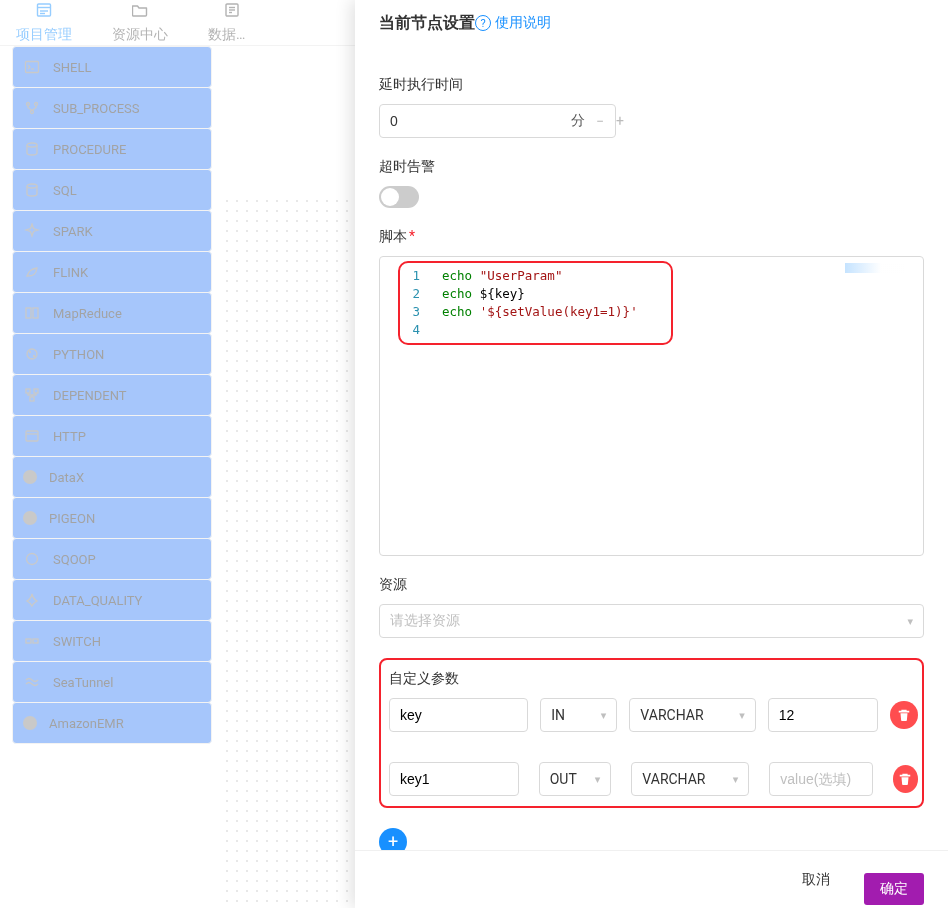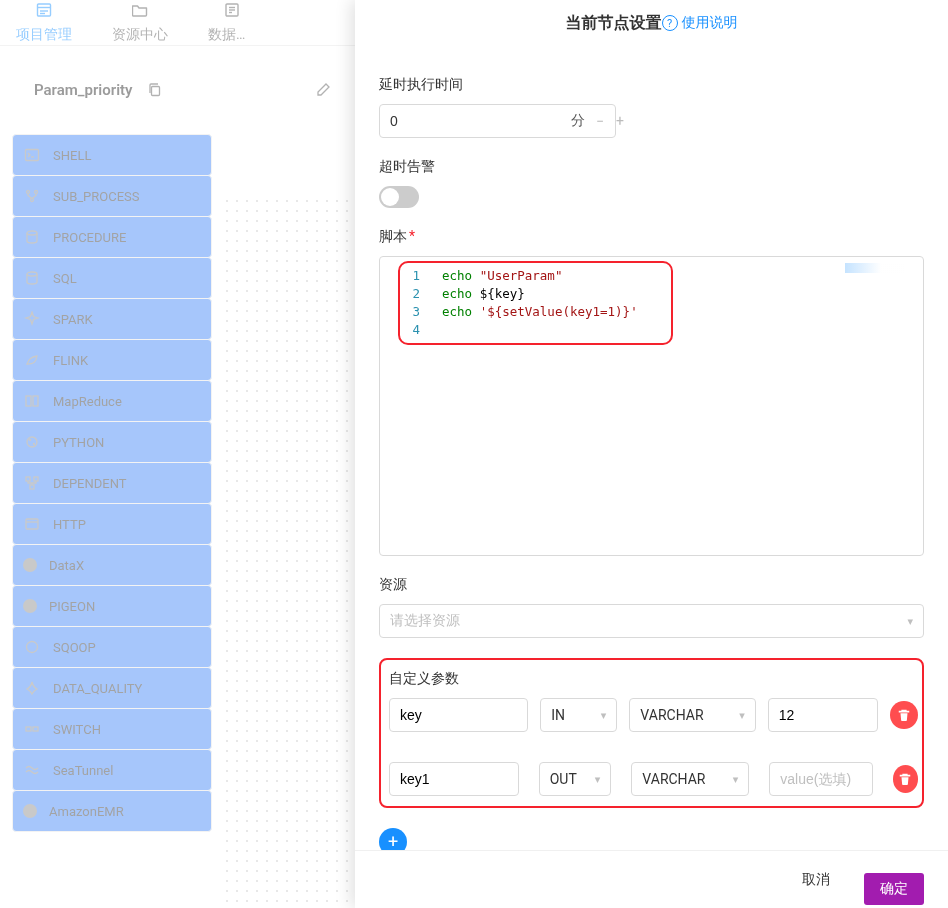--- a/index.html
+++ b/index.html
@@ -119,21 +119,21 @@
     background: #fff;
     box-shadow: -4px 0 16px rgba(0,0,0,0.12);
     display: flex;
     flex-direction: column;
   }
   .drawer-header {
     height: 46px;
     padding: 8px 24px;
     display: flex;
     align-items: center;
-    justify-content: center;
+    justify-content: flex-start;
   }
   .drawer-title { font-size: 16px; font-weight: 600; }
   .help-link { color: #1890ff; display: flex; align-items: center; gap: 4px; cursor: pointer; font-size: 14px;}
   .help-icon { width: 16px; height: 16px; border: 1.5px solid #1890ff; border-radius: 50%; display:inline-flex;align-items:center;justify-content:center;font-size:11px;}
 
   .drawer-body {
     flex: 1;
     padding: 10px 24px 0 24px;
     overflow-y: auto;
   }
@@ -350,35 +350,20 @@
           <line x1="5" y1="8" x2="11" y2="8"></line>
           <line x1="5" y1="10.5" x2="8" y2="10.5"></line>
         </svg>
     </span>
     <span class="truncate" style="max-width:48px;">数据质量</span>
   </div>
 </div>
 
 <div class="left-side">
   <div class="canvas-dots"></div>
-  <div class="project-title-bar">
-    <span>Param_priority</span>
-    <span class="title-icon">
-      <svg viewBox="0 0 16 16" fill="none" stroke="#555" stroke-width="1.3">
-          <rect x="4.5" y="4.5" width="8" height="9" rx="1"></rect>
-          <path d="M3 11V3a1 1 0 0 1 1-1h7"></path>
-        </svg>
-    </span>
-    <span class="spacer"></span>
-    <span class="title-icon">
-      <svg viewBox="0 0 16 16" fill="none" stroke="#555" stroke-width="1.3">
-          <path d="M11 2l3 3-8 8H3v-3l8-8z"></path>
-        </svg>
-    </span>
-  </div>
 
   <div class="task-list">
 
   <div class="task-item">
         <span class="task-icon">
           <svg viewBox="0 0 16 16" fill="none" stroke="#888" stroke-width="1.3">
             <rect x="1.5" y="2.5" width="13" height="11" rx="1"></rect>
             <path d="M4 6l2 2-2 2"></path>
             <line x1="7" y1="10" x2="10" y2="10"></line>
           </svg>

